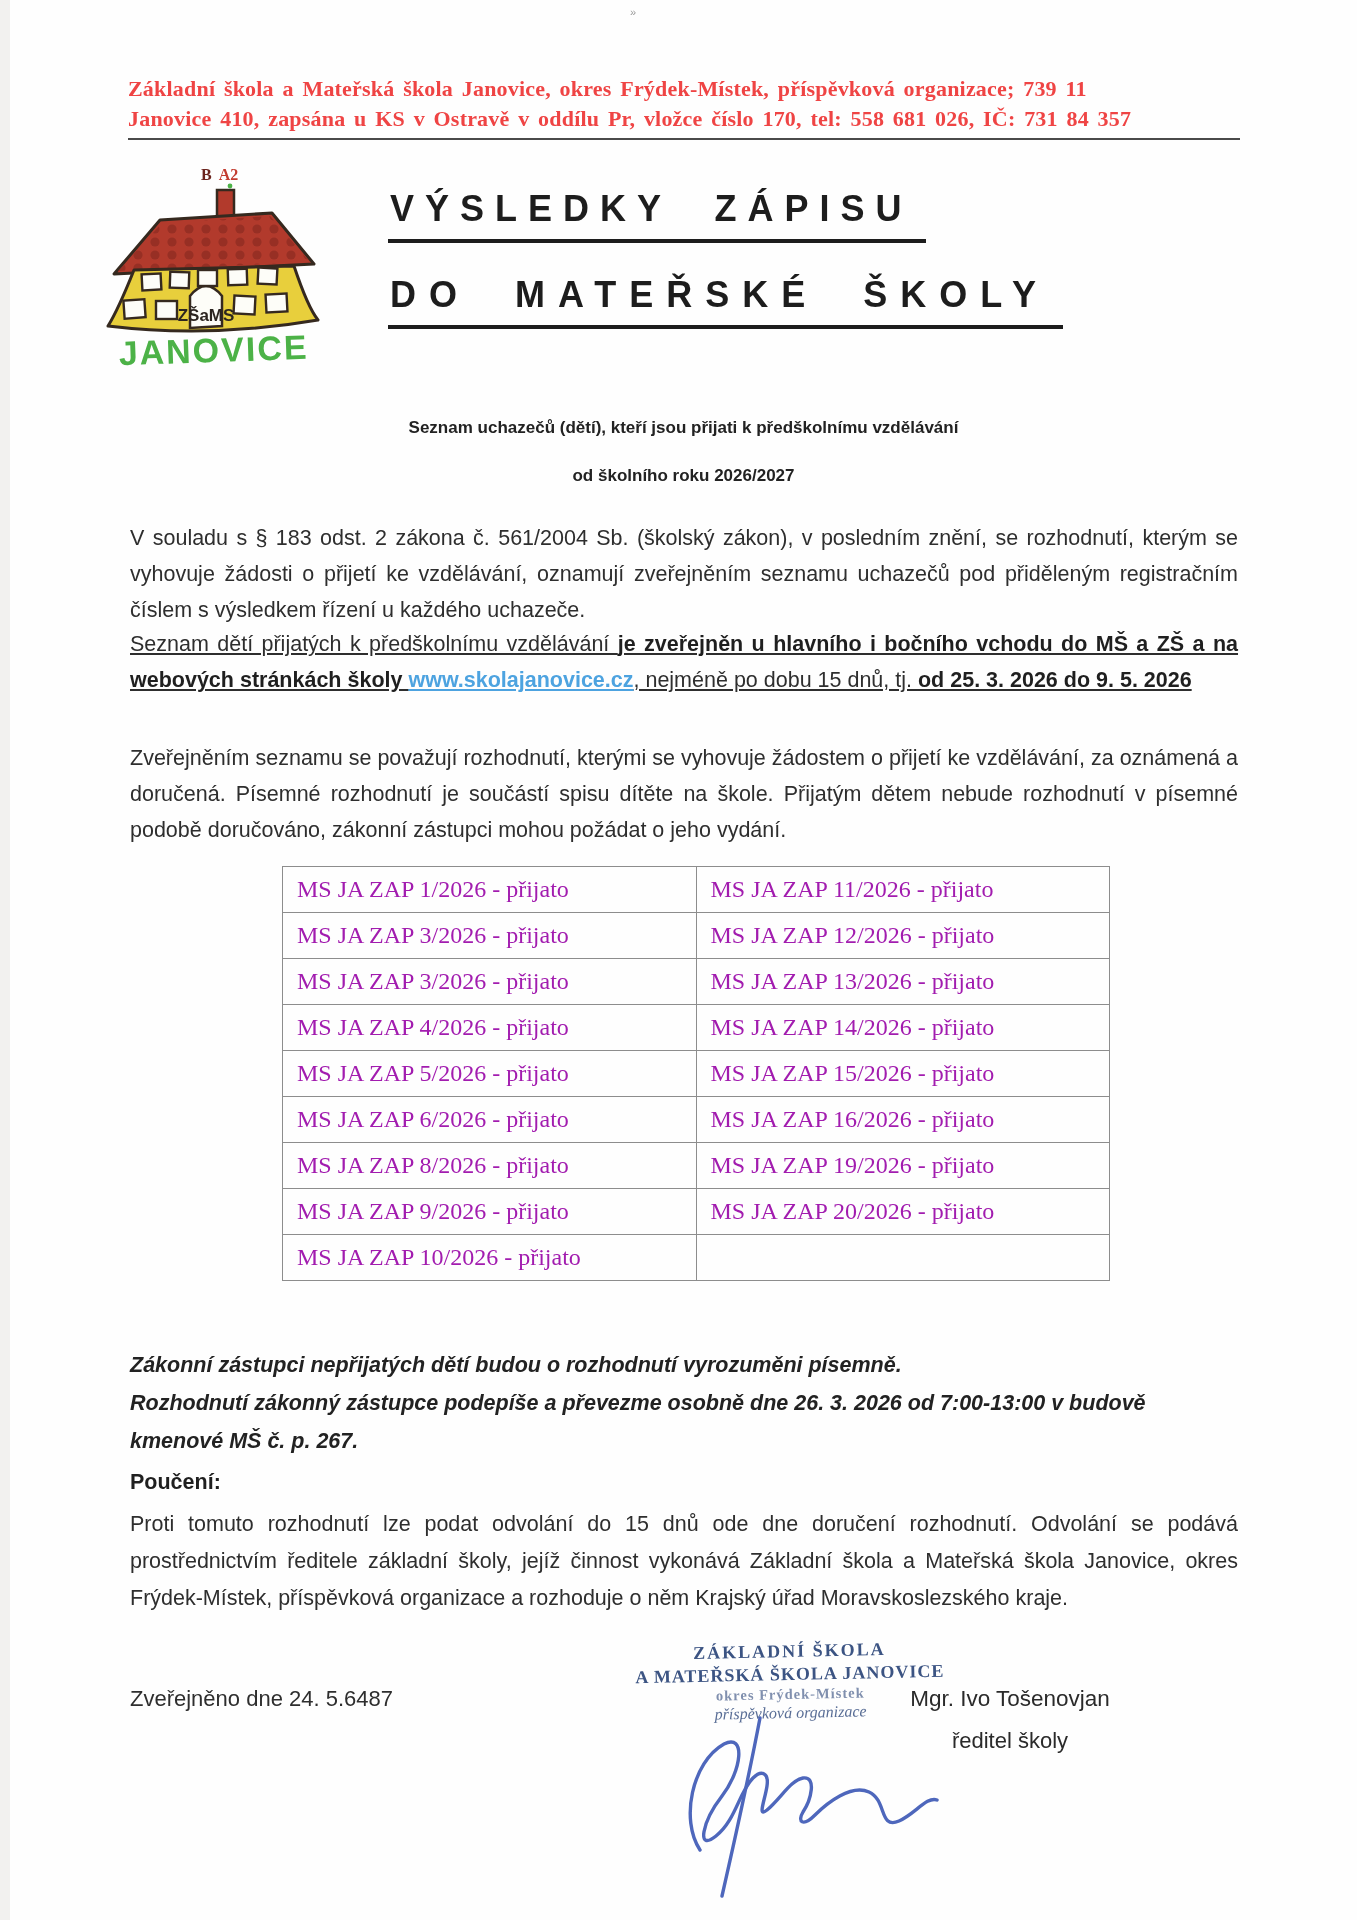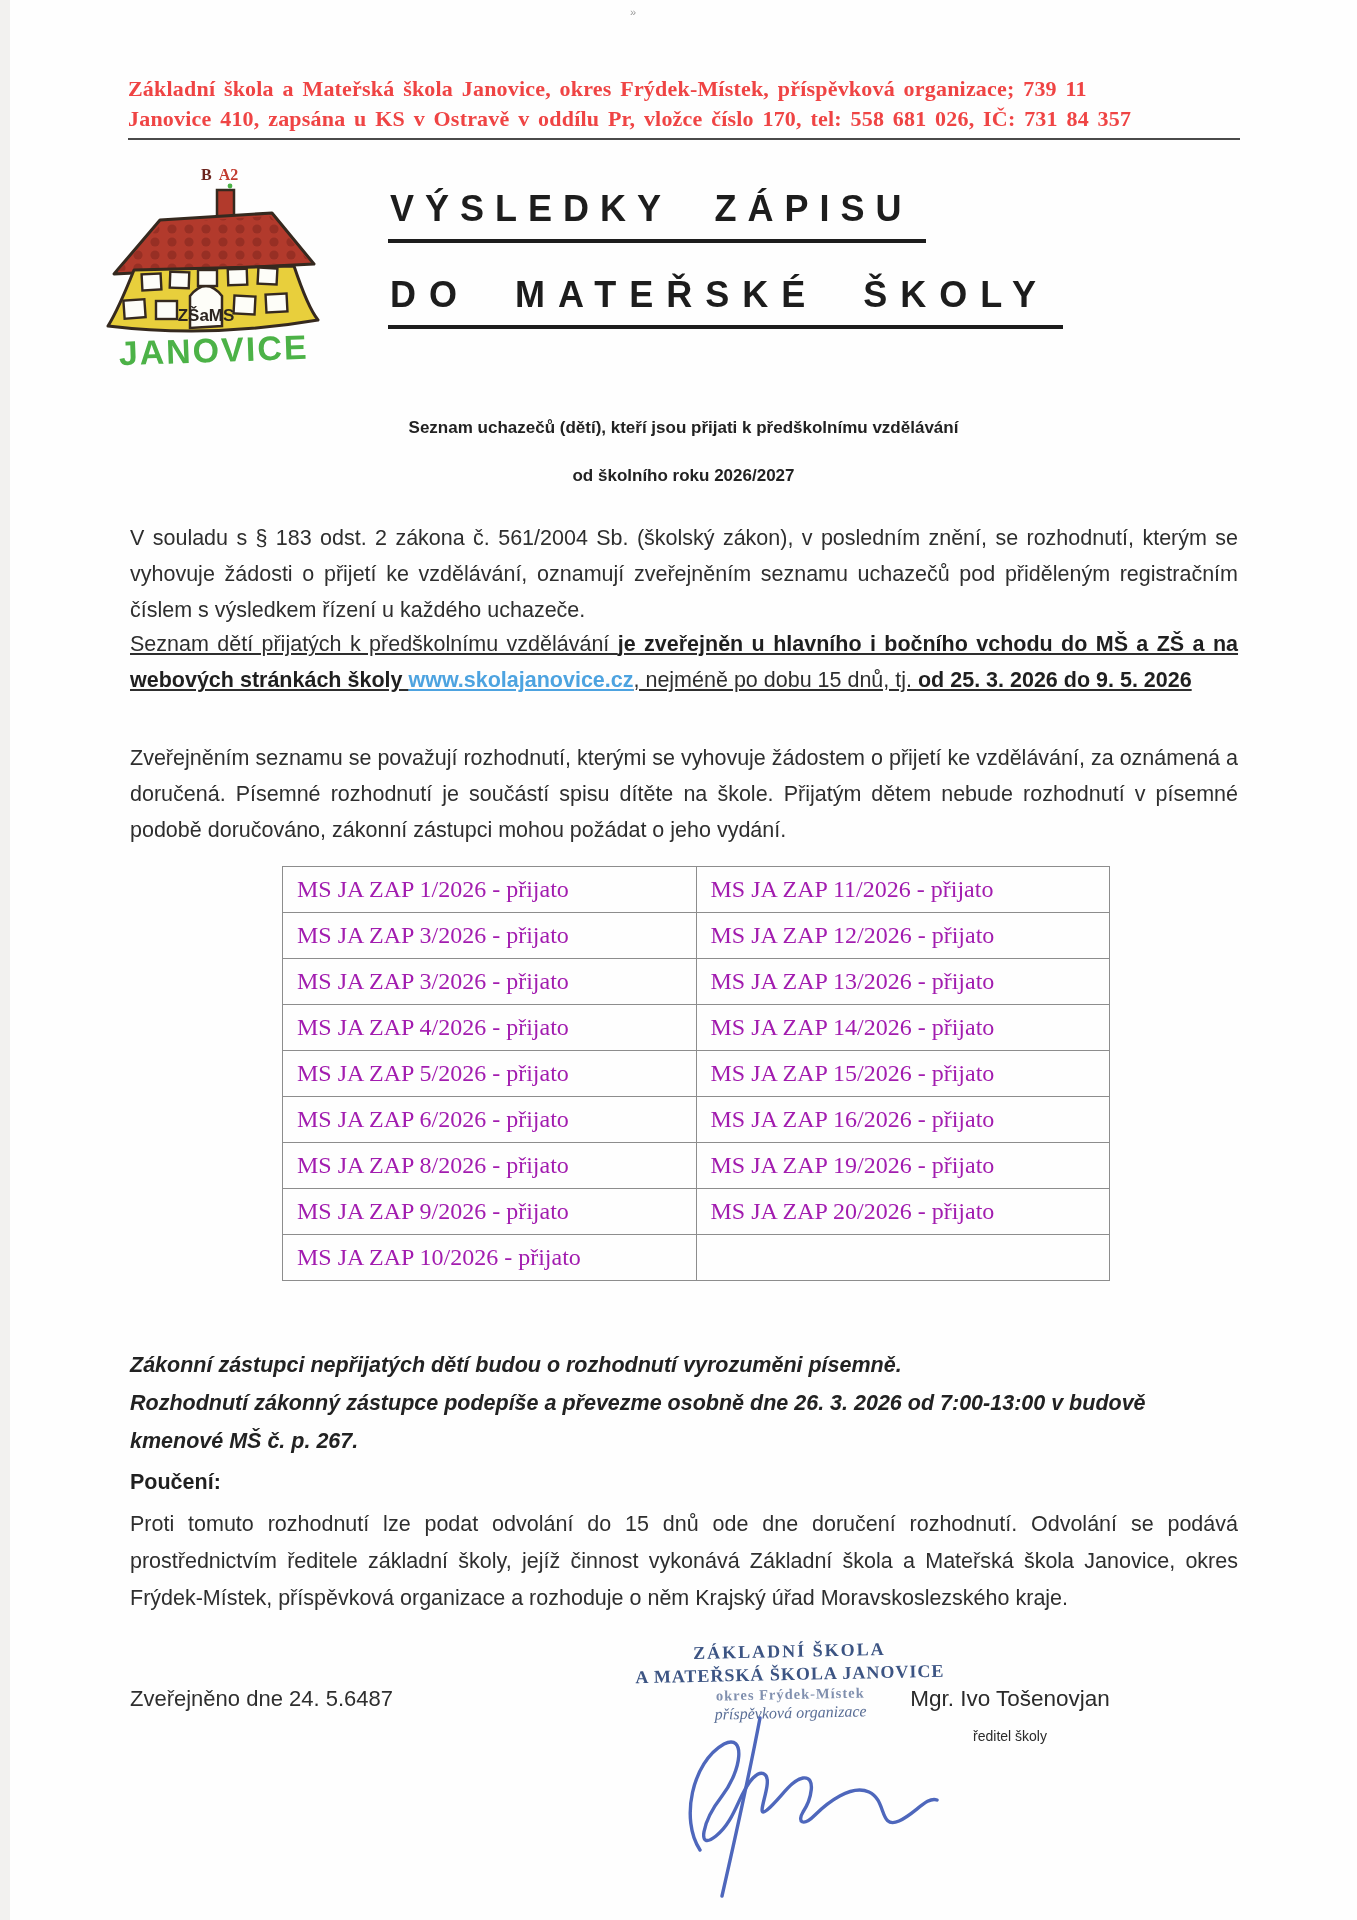--- a/index.html
+++ b/index.html
@@ -73,21 +73,21 @@
     font-family:"Liberation Serif",serif;color:#2c4679;
     transform:rotate(-1.2deg);opacity:.92;line-height:1.25;
   }
   .stamp .st1{font-size:18px;font-weight:bold;letter-spacing:2px;}
   .stamp .st2{font-size:18px;font-weight:bold;letter-spacing:1px;}
   .stamp .st3{font-size:14.5px;font-weight:bold;opacity:.65;letter-spacing:1px;}
   .stamp .st4{font-size:16px;font-style:italic;opacity:.85;}
   .signature{position:absolute;left:640px;top:1700px;width:320px;height:210px;}
   .signer{position:absolute;left:850px;top:1686px;width:320px;text-align:center;}
   .signer-name{font-size:22.5px;color:#2a2a2a;}
-  .signer-title{font-size:14px;color:#2a2a2a;margin-top:16px;}
+  .signer-title{font-size:22px;color:#2a2a2a;margin-top:16px;}
 </style>
 </head>
 <body>
 
 <div class="page">
   <div class="scan-edge"></div>
   <div class="artifact" style="left:630px;top:6px;">»</div>
 
   <div class="org-header">
     <div>Základní škola a Mateřská škola Janovice, okres Frýdek-Místek, příspěvková organizace; 739 11</div>

